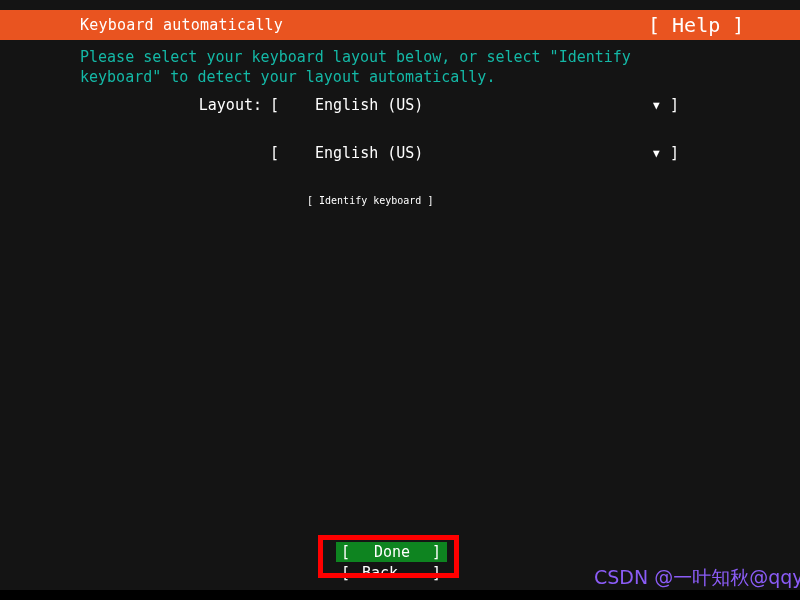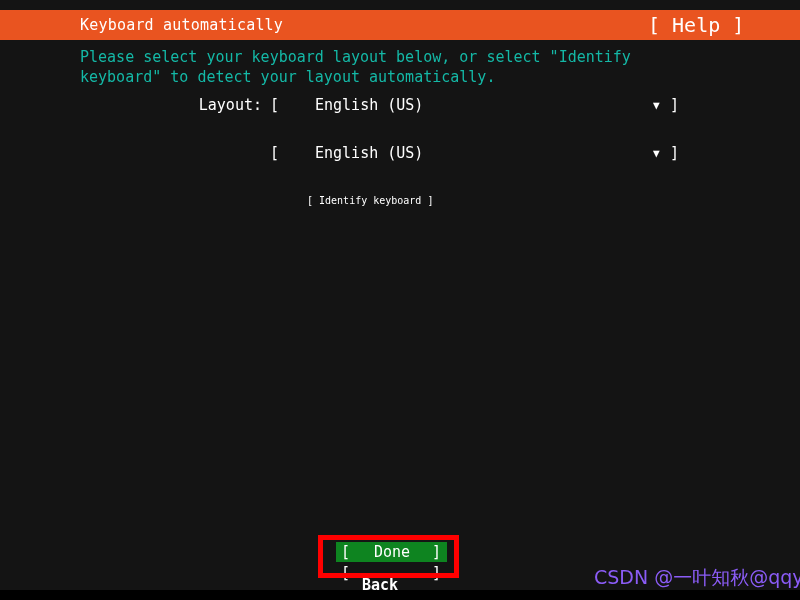--- a/index.html
+++ b/index.html
@@ -152,21 +152,21 @@
     left: 336px;
     top: 563px;
     width: 111px;
     height: 20px;
     font-size: 15px;
     line-height: 20px;
     color: #ffffff;
     cursor: pointer;
   }
   .btn-back .b-l { position: absolute; left: 5px;  top: 0; }
-  .btn-back .b-t { position: absolute; left: 26px; top: 12px; font-weight: bold; }
+  .btn-back .b-t { position: absolute; left: 26px; top: 0; }
   .btn-back .b-r { position: absolute; right: 6px; top: 0; }
 
   
   .focus-box {
     position: absolute;
     left: 318px;
     top: 535px;
     width: 131px;
     height: 33px;
     border: 5px solid #ff0000;

